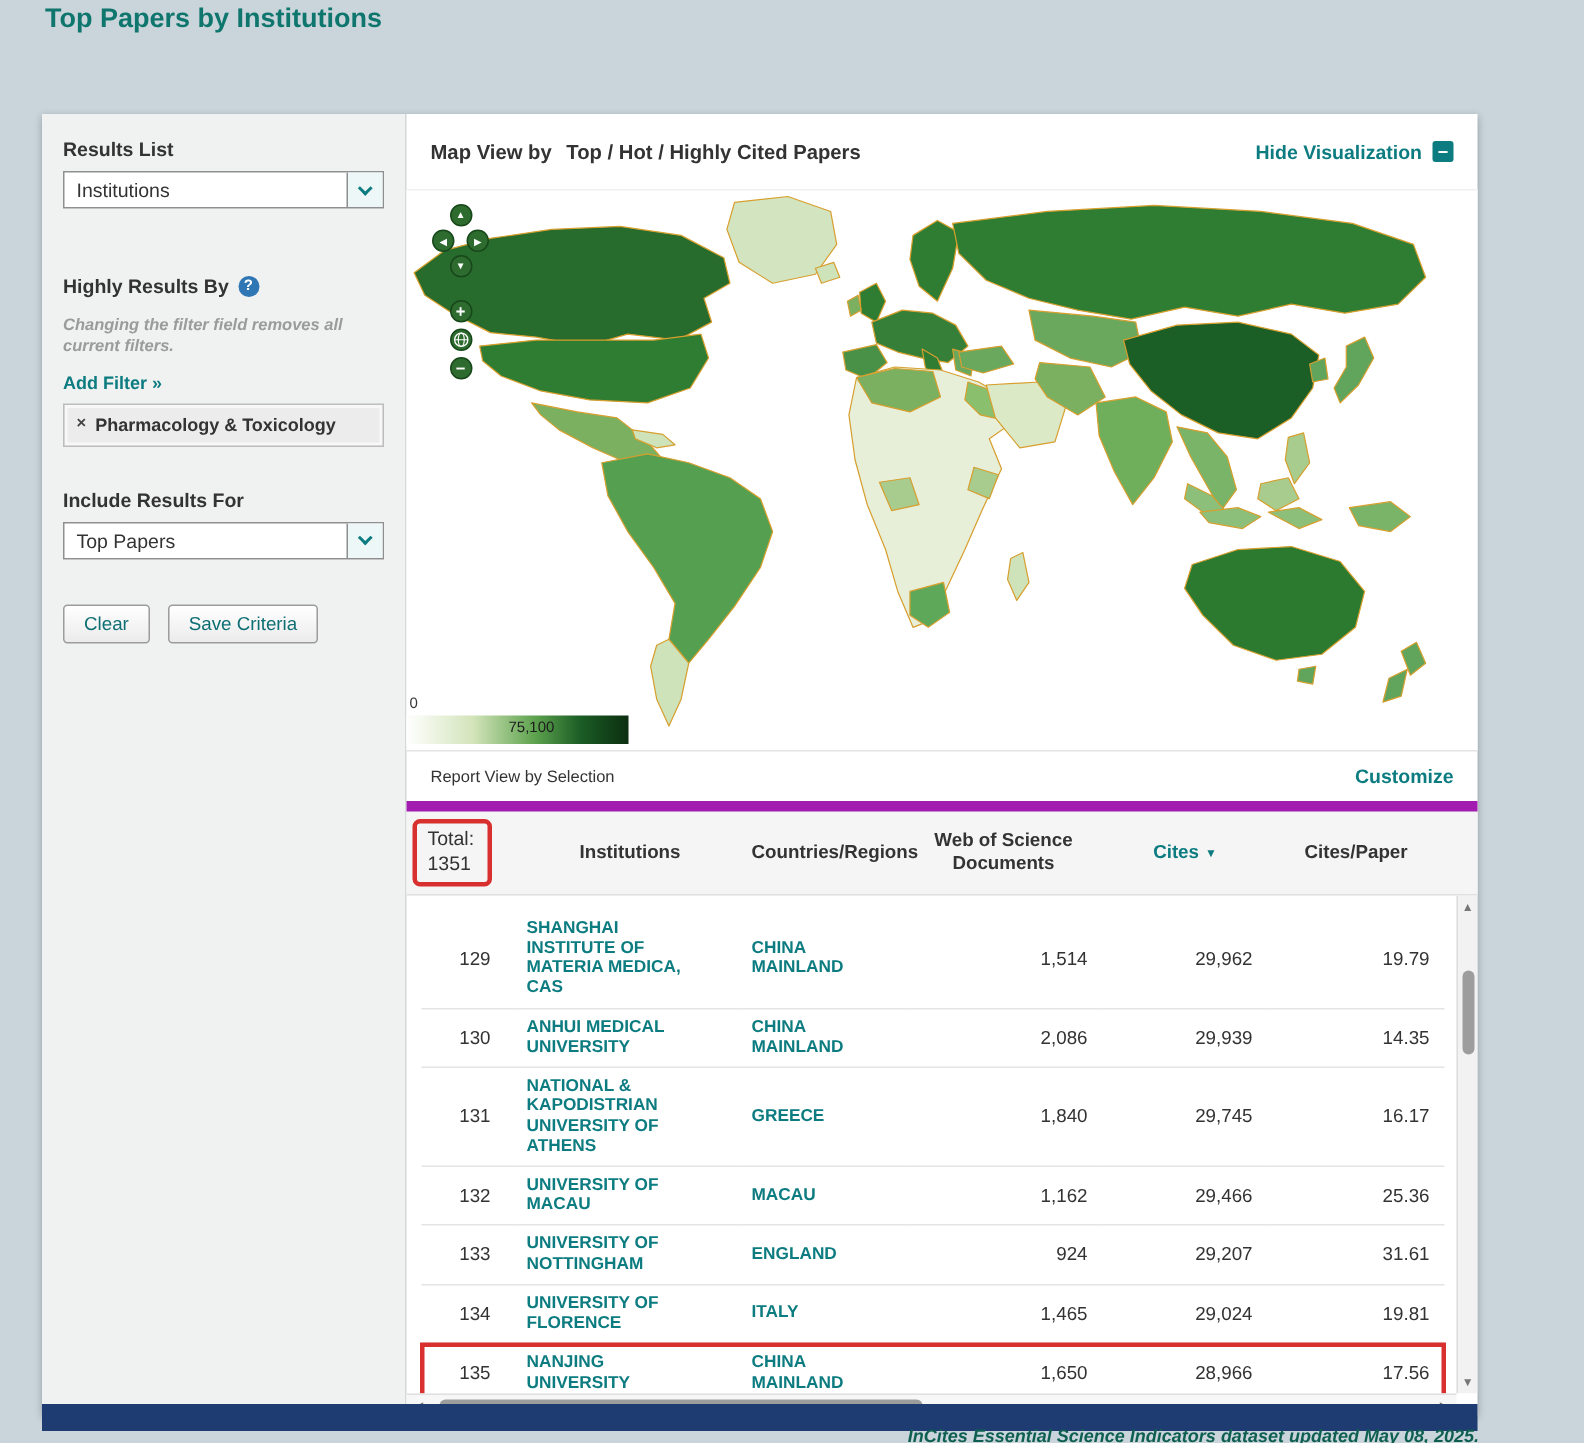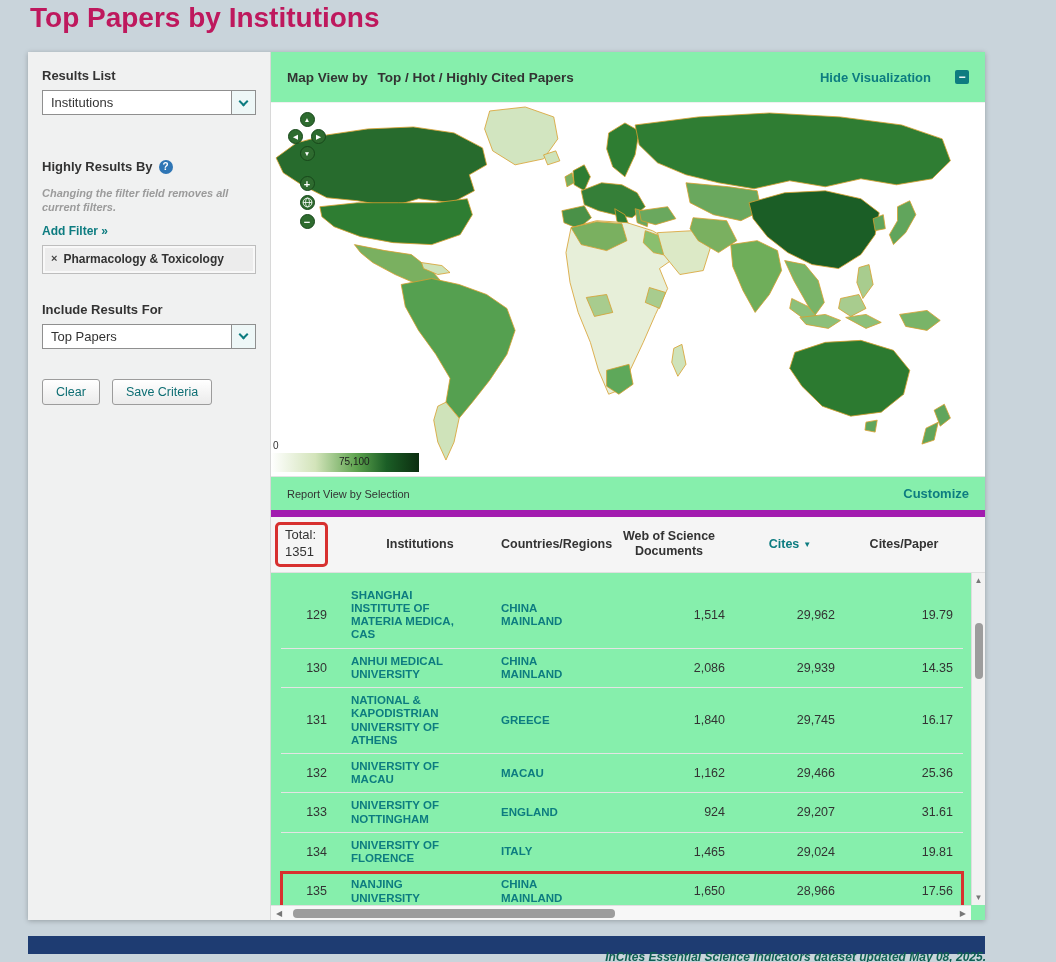--- a/index.html
+++ b/index.html
@@ -1,23 +1,23 @@
 <!DOCTYPE html>
 <html><head>
 <meta charset="utf-8">
 <style>
   * { box-sizing: border-box; }
   html,body { margin:0; padding:0; }
   body {
     width:1056px; height:962px; position:relative; overflow:hidden;
     background:#c9d4db; font-family:"Liberation Sans", sans-serif;
   }
-  .page-title { position:absolute; left:30px; top:2px; font-size:28px; font-weight:bold; color:#be185d; }
-
-  .panel { position:absolute; left:28px; top:52px; width:957px; height:868px; background:#86efac;
+  .page-title { position:absolute; left:30px; top:2px; font-size:18px; font-weight:bold; color:#0f766e; }
+
+  .panel { position:absolute; left:28px; top:76px; width:957px; height:868px; background:#ffffff;
     box-shadow:0 1px 5px rgba(0,0,0,.25); display:flex; }
 
   
   .sidebar { width:243px; flex:none; background:#f0f1f1; border-right:1px solid #d8d8d8; padding:16px 14px; }
   .field-label { font-size:13px; font-weight:bold; color:#333; margin-bottom:7px; display:flex; align-items:center; gap:6px; }
   .dropdown { height:25px; background:#fff; border:1px solid #8f8f8f; display:flex; align-items:center;
     justify-content:space-between; font-size:13px; color:#333; cursor:pointer; }
   .dd-text { padding:0 8px; white-space:nowrap; }
   .dd-btn { width:24px; height:100%; border-left:1px solid #8f8f8f; background:#eef7f7; display:flex; align-items:center; justify-content:center; }
   .chev { width:7px; height:7px; border-right:2px solid #0d7c80; border-bottom:2px solid #0d7c80;
@@ -34,21 +34,21 @@
   .sec2 { margin-bottom:30px; }
   .btn-row { display:flex; gap:12px; }
   .btn { height:26px; padding:0 13px; background:linear-gradient(#ffffff,#ebebeb); border:1px solid #9c9c9c;
     border-radius:3px; font-size:12.5px; color:#0d6e73; font-family:inherit; cursor:pointer; }
 
   
   .main { flex:1; min-width:0; display:flex; flex-direction:column; position:relative; }
   .map-header { height:50px; flex:none; display:flex; align-items:center; justify-content:space-between; padding:0 16px; }
   .map-title { font-size:13.5px; font-weight:bold; color:#333; }
   .map-title .modes { margin-left:6px; }
-  .hide-vis { display:flex; align-items:center; gap:24px; color:#0d7c80; font-weight:bold; font-size:13px; cursor:pointer; }
+  .hide-vis { display:flex; align-items:center; gap:7px; color:#0d7c80; font-weight:bold; font-size:13px; cursor:pointer; }
   .minus-icon { width:14px; height:14px; background:#0d7c80; border-radius:2px; color:#fff; display:flex;
     align-items:center; justify-content:center; font-size:12px; line-height:1; }
 
   .map-area { height:374px; flex:none; position:relative; border-top:1px solid #f0f0f0; background:#fff; }
   .map-svg { position:absolute; inset:0; width:100%; height:100%; }
   .map-controls { position:absolute; left:16px; top:8px; display:flex; flex-direction:column; align-items:center; }
   .ctl { width:15px; height:15px; border-radius:50%; background:#2e6b2f; border:1px solid #17481a; color:#fff;
     font-size:6.5px; display:flex; align-items:center; justify-content:center; cursor:pointer; margin:1px; }
   .pan-mid { display:flex; gap:6px; }
   .zoom-stack { margin-top:13px; display:flex; flex-direction:column; align-items:center; gap:2px; }

